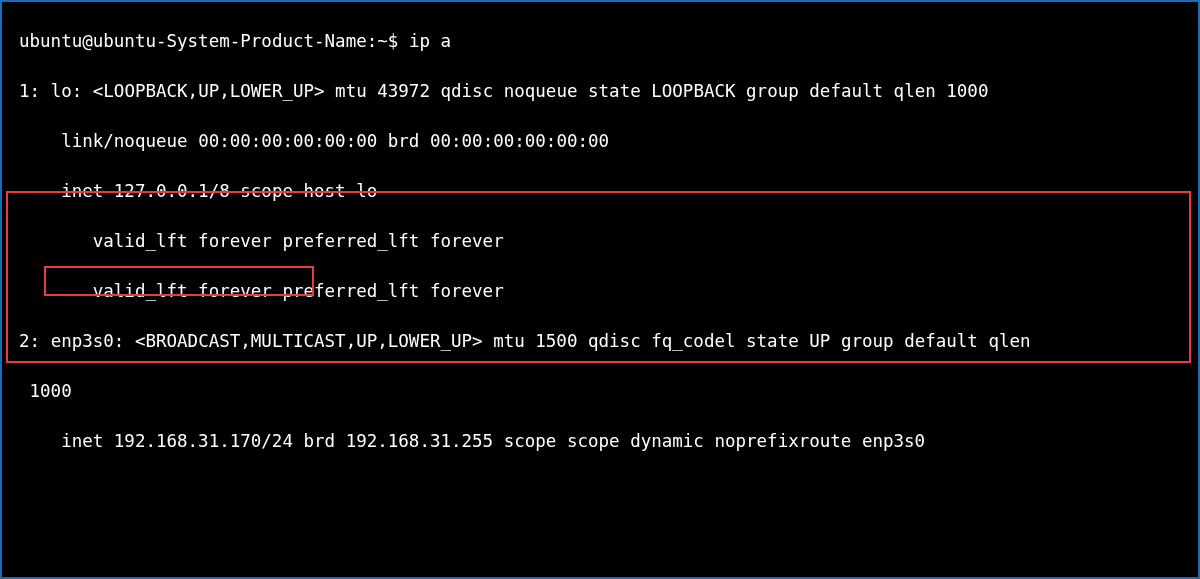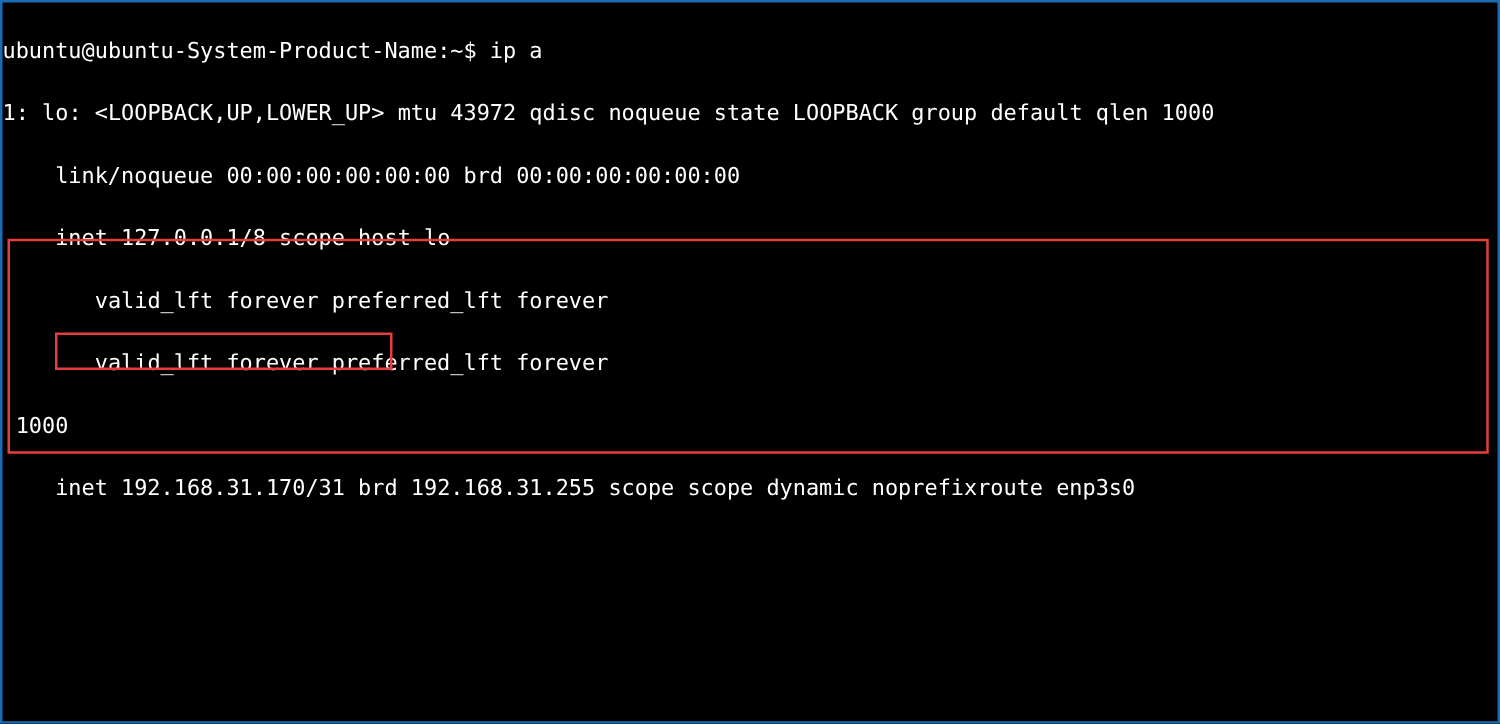--- a/index.html
+++ b/index.html
@@ -10,21 +10,21 @@
     background: #000;
     overflow: hidden;
   }
   .terminal {
     position: relative;
     box-sizing: border-box;
     width: 1200px;
     height: 579px;
     background: #000;
     border: 2px solid #1a6db5;
-    padding: 2px 0 0 0;
+    padding: 2px 0 0 17px;
     font-family: "DejaVu Sans Mono", "Liberation Mono", "Consolas", monospace;
     font-size: 17.5px;
     line-height: 25px;
     color: #ffffff;
     white-space: pre;
   }
   .terminal .line {
     display: block;
   }
   .box-outer {
@@ -43,22 +43,23 @@
 </head>
 <body>
 
 <div class="terminal">
 <span class="line"><span>ubuntu</span>@<span>ubuntu-System-Product-Name</span>:<span>~</span><span>$</span> <span>ip a</span></span>
 <span class="line"><span>1</span>: <span>lo</span>: <span>&lt;LOOPBACK,UP,LOWER_UP&gt;</span> mtu <span>43972</span> qdisc <span>noqueue</span> state <span>LOOPBACK</span> group <span>default</span> qlen <span>1000</span></span>
 <span class="line">    <span>link/noqueue</span> <span>00:00:00:00:00:00</span> brd <span>00:00:00:00:00:00</span></span>
 <span class="line">    inet <span>127.0.0.1/8</span> <span>scope host lo</span></span>
 <span class="line">       <span>valid_lft forever preferred_lft forever</span></span>
 <span class="line">       <span>valid_lft forever preferred_lft forever</span></span>
+<span class="line"><span>2</span>: <span>enp3s0</span>: <span>&lt;BROADCAST,MULTICAST,UP,LOWER_UP&gt;</span> mtu <span>1500</span> qdisc <span>fq_codel</span> state <span>UP</span> group <span>default</span> qlen</span>
 <span class="line"> <span>1000</span></span>
-<span class="line">    inet <span>192.168.31.170/31</span> brd <span>192.168.31.255</span> <span>scope scope dynamic noprefixroute enp3s0</span></span>
+<span class="line">    inet <span>192.168.31.170/24</span> brd <span>192.168.31.255</span> <span>scope scope dynamic noprefixroute enp3s0</span></span>
 
 
 
 
 
 
 
 
 
 

